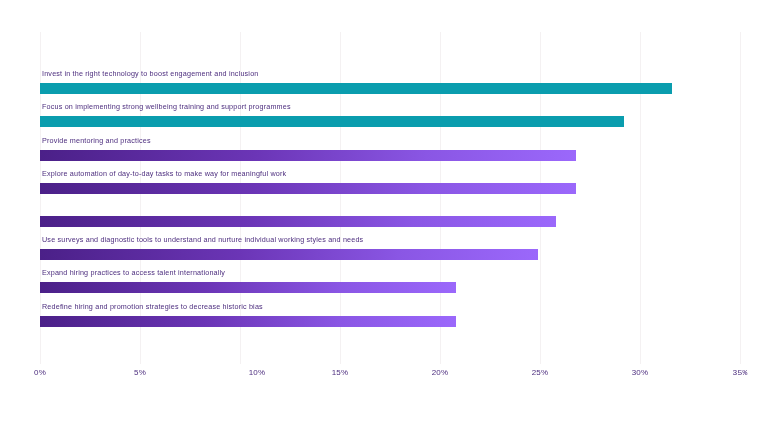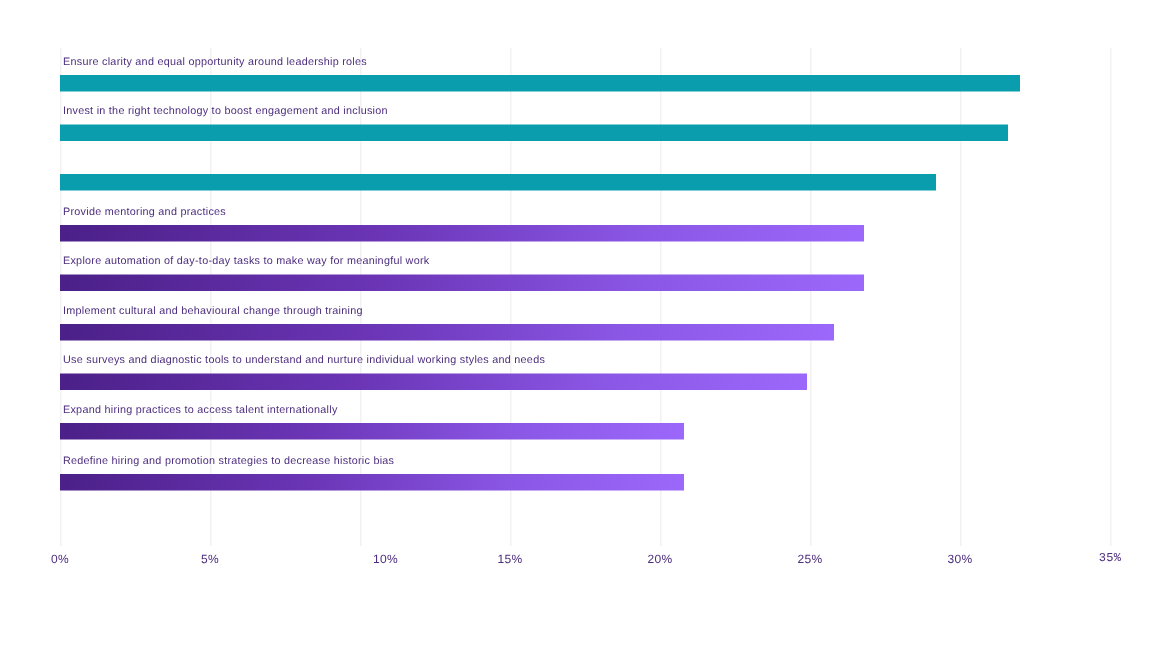--- a/index.html
+++ b/index.html
@@ -111,51 +111,45 @@
       <div class="gridline" style="left: 100px; background: rgb(244, 241, 242);"></div>
       <div class="gridline" style="left: 200px; background: rgb(244, 241, 242);"></div>
       <div class="gridline" style="left: 300px; background: rgb(244, 241, 242);"></div>
       <div class="gridline" style="left: 400px; background: rgb(244, 241, 242);"></div>
       <div class="gridline" style="left: 500px; background: rgb(244, 241, 242);"></div>
       <div class="gridline" style="left: 600px; background: rgb(244, 241, 242);"></div>
       <div class="gridline" style="left: 700px; background: rgb(244, 241, 242);"></div>
     </div>
 
   <div id="rows">
-      <div class="bar-row" style="top: 0px; height: 33.2px;">
-        <div class="bar-label">Ensure clarity and equal opportunity around leadership roles</div>
-        <div class="bar-track">
-          <div class="bar teal" title="32%" style="width: 640px; background: rgb(10, 157, 174);"></div>
-        </div>
-      </div>
       <div class="bar-row" style="top: 33.2px; height: 33.2px;">
         <div class="bar-label">Invest in the right technology to boost engagement and inclusion</div>
         <div class="bar-track">
           <div class="bar teal" title="31.6%" style="width: 632px; background: rgb(10, 157, 174);"></div>
         </div>
       </div>
       <div class="bar-row" style="top: 66.4px; height: 33.2px;">
+        <div class="bar-label">Focus on implementing strong wellbeing training and support programmes</div>
         <div class="bar-track">
           <div class="bar teal" title="29.2%" style="width: 584px; background: rgb(10, 157, 174);"></div>
         </div>
       </div>
       <div class="bar-row" style="top: 99.6px; height: 33.2px;">
         <div class="bar-label">Provide mentoring and practices</div>
         <div class="bar-track">
           <div class="bar purple" title="26.8%" style="width: 536px; background: linear-gradient(90deg, rgb(75, 32, 136) 0%, rgb(107, 53, 182) 40%, rgb(138, 86, 228) 72%, rgb(155, 104, 251) 100%);"></div>
         </div>
       </div>
       <div class="bar-row" style="top: 132.8px; height: 33.2px; padding-left: 13px;">
         <div class="bar-label">Explore automation of day-to-day tasks to make way for meaningful work</div>
         <div class="bar-track">
           <div class="bar purple" title="26.8%" style="width: 536px; background: linear-gradient(90deg, rgb(75, 32, 136) 0%, rgb(107, 53, 182) 40%, rgb(138, 86, 228) 72%, rgb(155, 104, 251) 100%);"></div>
         </div>
       </div>
       <div class="bar-row" style="top: 166px; height: 33.2px;">
-        <div class="bar-label">Implement cultural and behavioural change through training</div>
         <div class="bar-track">
           <div class="bar purple" title="25.8%" style="width: 516px; background: linear-gradient(90deg, rgb(75, 32, 136) 0%, rgb(107, 53, 182) 40%, rgb(138, 86, 228) 72%, rgb(155, 104, 251) 100%);"></div>
         </div>
       </div>
       <div class="bar-row" style="top: 199.2px; height: 33.2px;">
         <div class="bar-label">Use surveys and diagnostic tools to understand and nurture individual working styles and needs</div>
         <div class="bar-track">
           <div class="bar purple" title="24.9%" style="width: 498px; background: linear-gradient(90deg, rgb(75, 32, 136) 0%, rgb(107, 53, 182) 40%, rgb(138, 86, 228) 72%, rgb(155, 104, 251) 100%);"></div>
         </div>
       </div>

